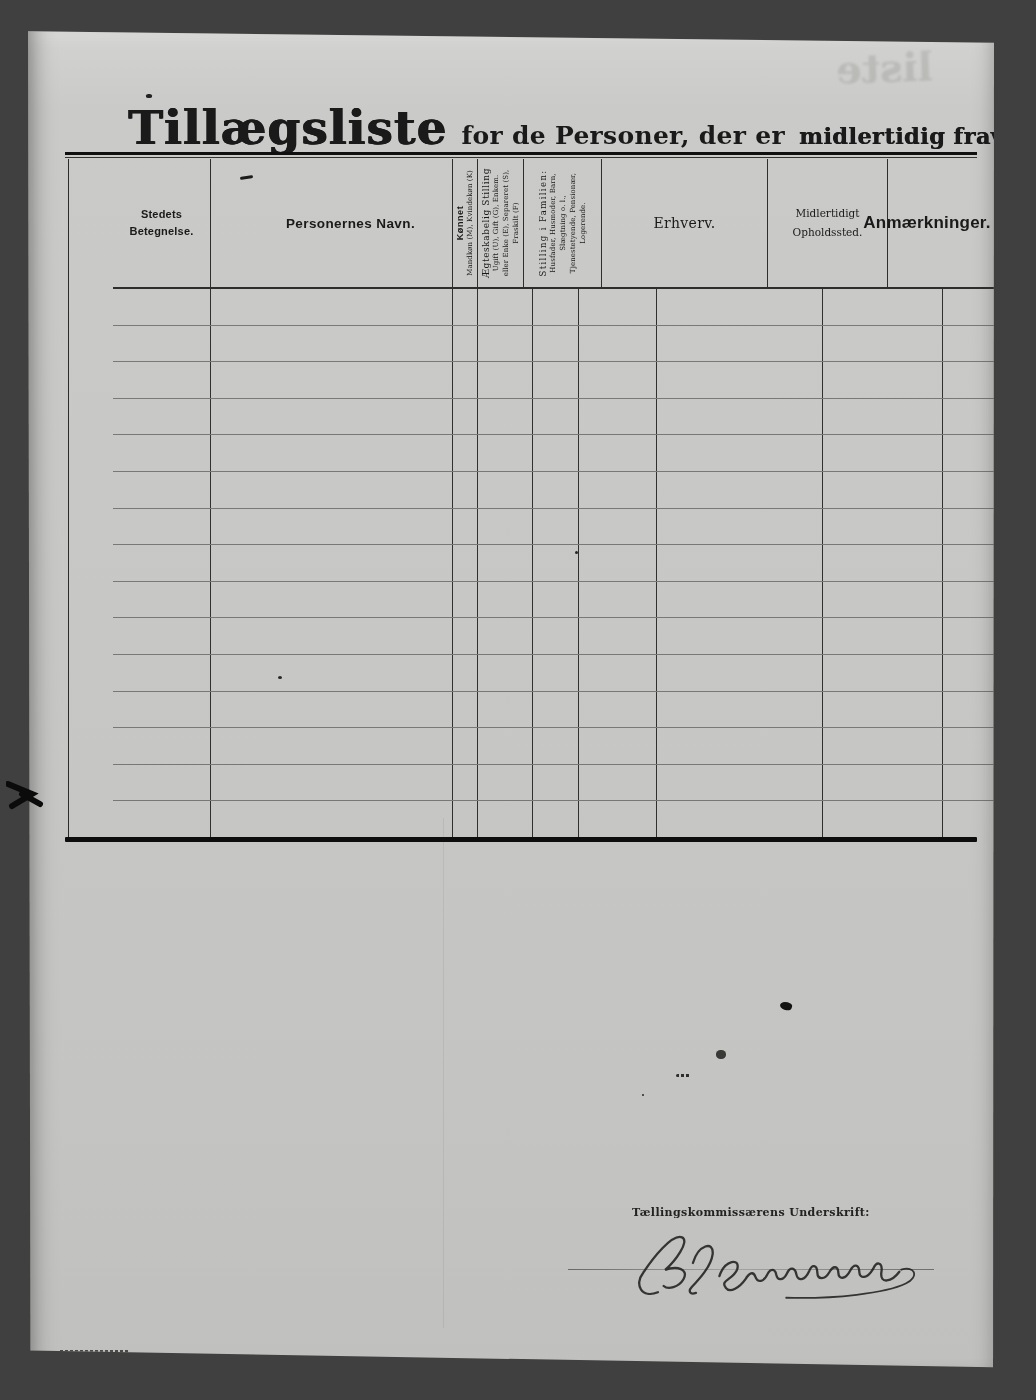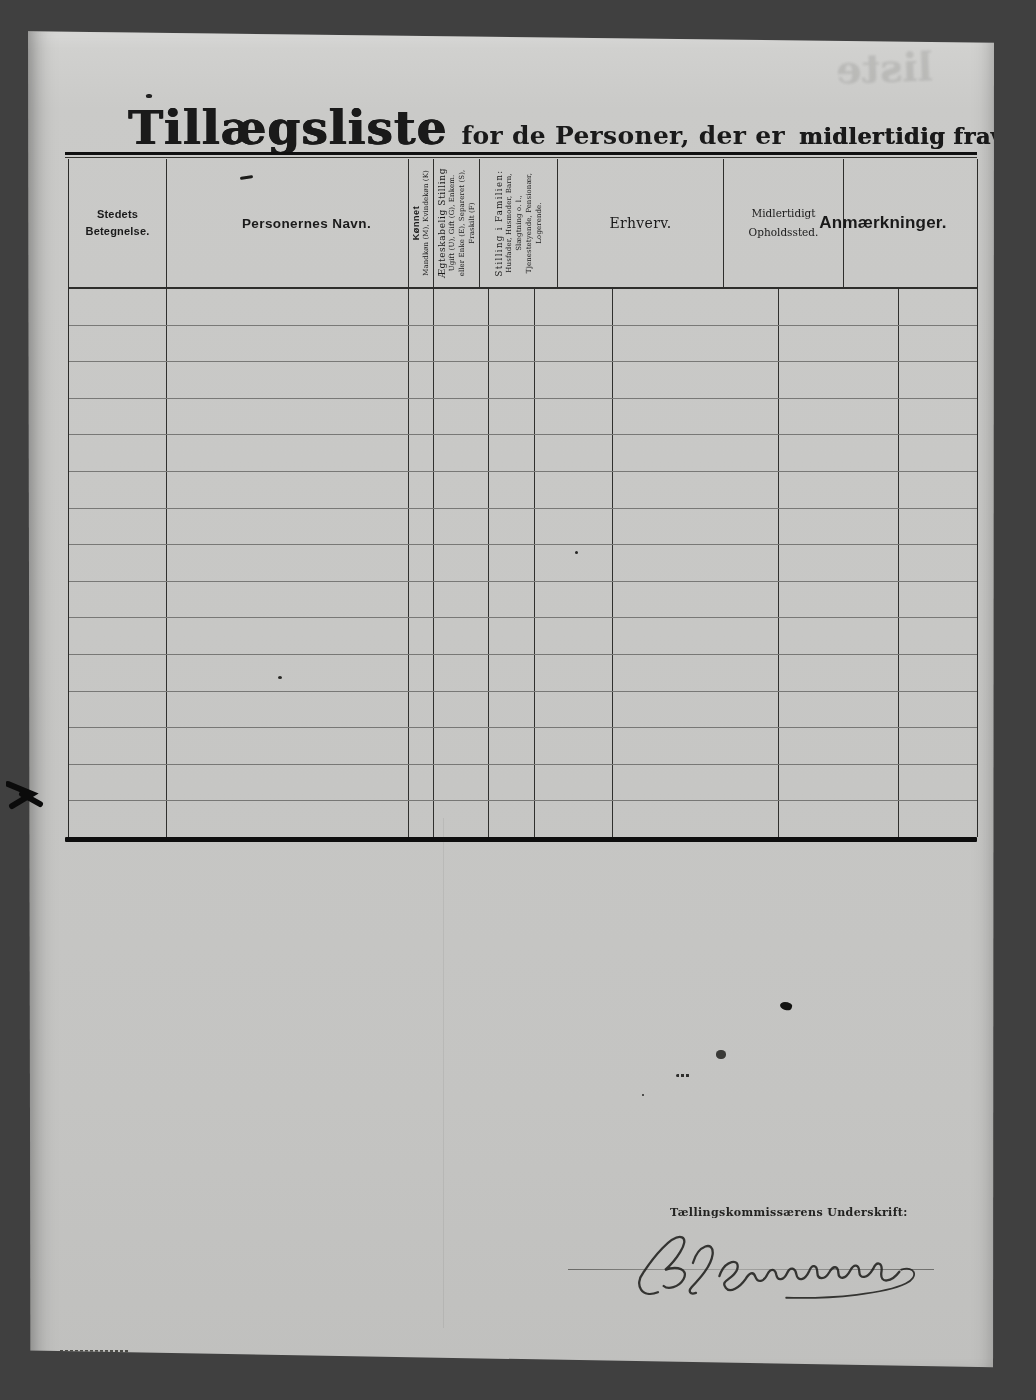--- a/index.html
+++ b/index.html
@@ -15,21 +15,21 @@
   .title-row{position:absolute;left:100px;top:72px;display:flex;align-items:baseline;gap:14px;white-space:nowrap;}
   .title-main{font-size:47px;font-weight:bold;letter-spacing:1px;
               text-shadow:.7px 0 0 currentColor,-.35px 0 0 currentColor;}
   .title-sub{font-size:25px;font-weight:bold;letter-spacing:.3px;}
   .title-sub-em{font-size:22.5px;font-weight:bold;letter-spacing:.4px;
                 text-shadow:.5px 0 0 currentColor;}
   
   #tablewrap{position:absolute;left:37px;top:124px;width:912px;}
   .double-rule{height:7px;width:912px;
      background:linear-gradient(180deg,#101010 0,#101010 3px,transparent 3px,transparent 5px,#34342f 5px,#34342f 6px,transparent 6px);}
-  #censustable{width:908px;margin-left:3px;border-left:1px solid #2b2b29;border-right:1px solid #2b2b29;}
+  #censustable{width:908px;margin-left:3px;border-left:1px solid #2b2b29;border-right:1px solid #2b2b29;padding-left:44px;}
   .thead{display:flex;height:128px;border-bottom:2px solid #2d2d2b;}
   .hc{box-sizing:border-box;border-right:1px solid #2e2e2c;display:flex;flex-direction:column;
       align-items:center;justify-content:center;text-align:center;position:relative;overflow:visible;}
   .hc:last-child{border-right:none;}
   .c1{width:98px}.c2{width:242px}.c3{width:25px}.c4{width:55px}.c5{width:46px}
   .c6{width:78px}.c7{width:166px}.c8{width:120px}.c9{width:78px}
   .b-sans{font-family:"Liberation Sans",sans-serif;font-weight:bold;}
   .h-c1{font-size:11px;line-height:1.55;letter-spacing:.2px;}
   .h-c2{font-size:13.5px;letter-spacing:.4px;margin-left:38px;}
   .h-c4{font-size:10.5px;line-height:1.7;}
@@ -41,21 +41,21 @@
   .rot .rl1{font-size:9px;letter-spacing:.6px;}
   .rot .rl{font-size:7px;line-height:1.45;letter-spacing:.1px;}
   .rot6 .rl1{letter-spacing:1.4px;font-size:8.5px;}
   .tbody{}
   .row{display:flex;height:35.6px;border-bottom:1px solid rgba(55,55,52,.55);}
   .row:last-child{border-bottom:none;}
   .cell{box-sizing:border-box;border-right:1px solid #30302e;height:100%;}
   .cell:last-child{border-right:none;}
   .bottom-rule{height:5px;width:912px;background:#0d0d0d;border-radius:1px;}
   
-  .sig-label{position:absolute;left:642px;top:1178px;font-size:11px;font-weight:bold;letter-spacing:.4px;color:#232321;}
+  .sig-label{position:absolute;left:604px;top:1178px;font-size:11px;font-weight:bold;letter-spacing:.4px;color:#232321;}
   .sig-line{position:absolute;left:540px;top:1241px;width:366px;height:1.4px;
             background:linear-gradient(90deg,rgba(75,75,72,.75),rgba(75,75,72,.25) 45%,rgba(75,75,72,.7));}
   .sig-svg{position:absolute;left:595px;top:1190px;transform:rotate(-2deg);}
   
   .ghost{position:absolute;left:808px;top:16px;font-size:40px;font-weight:bold;
          transform:scaleX(-1) rotate(2deg);color:rgba(55,55,52,.8);opacity:.16;filter:blur(1.2px);}
   .crease{position:absolute;left:415px;top:790px;width:1px;height:510px;background:rgba(25,25,25,.07);}
   .speck{position:absolute;background:#262624;border-radius:50%;}
   .s1{left:212px;top:148px;width:13px;height:3px;border-radius:2px;transform:rotate(-8deg);background:#1c1c1a;}
   .s2{left:547px;top:523px;width:3px;height:3px;}

